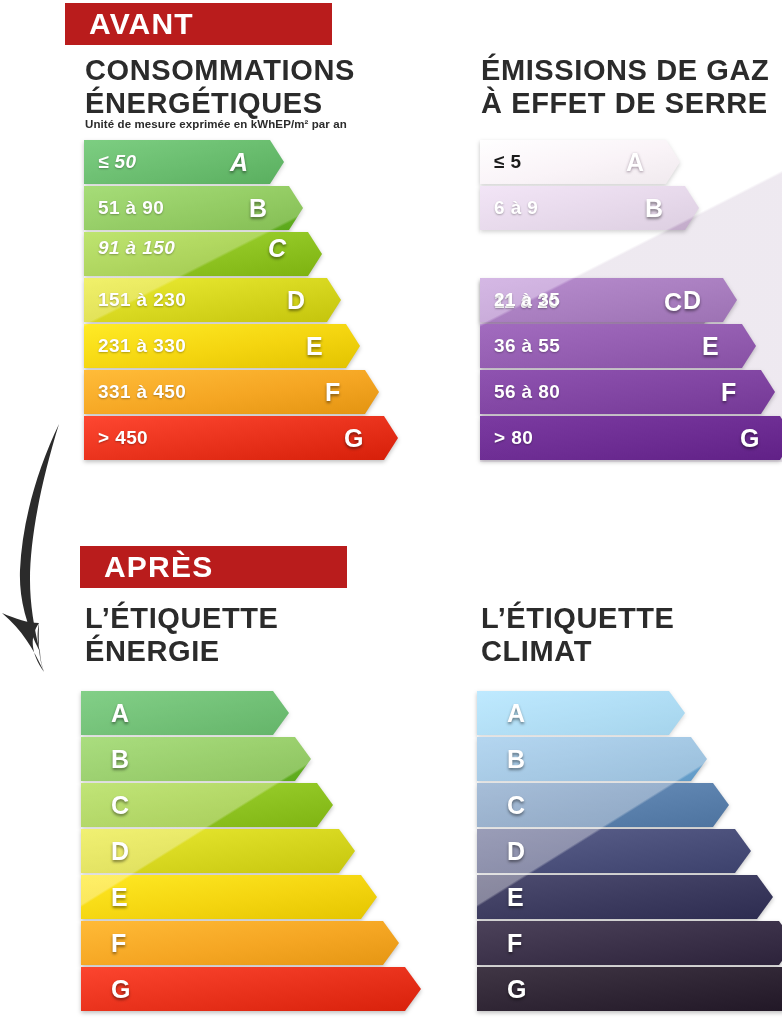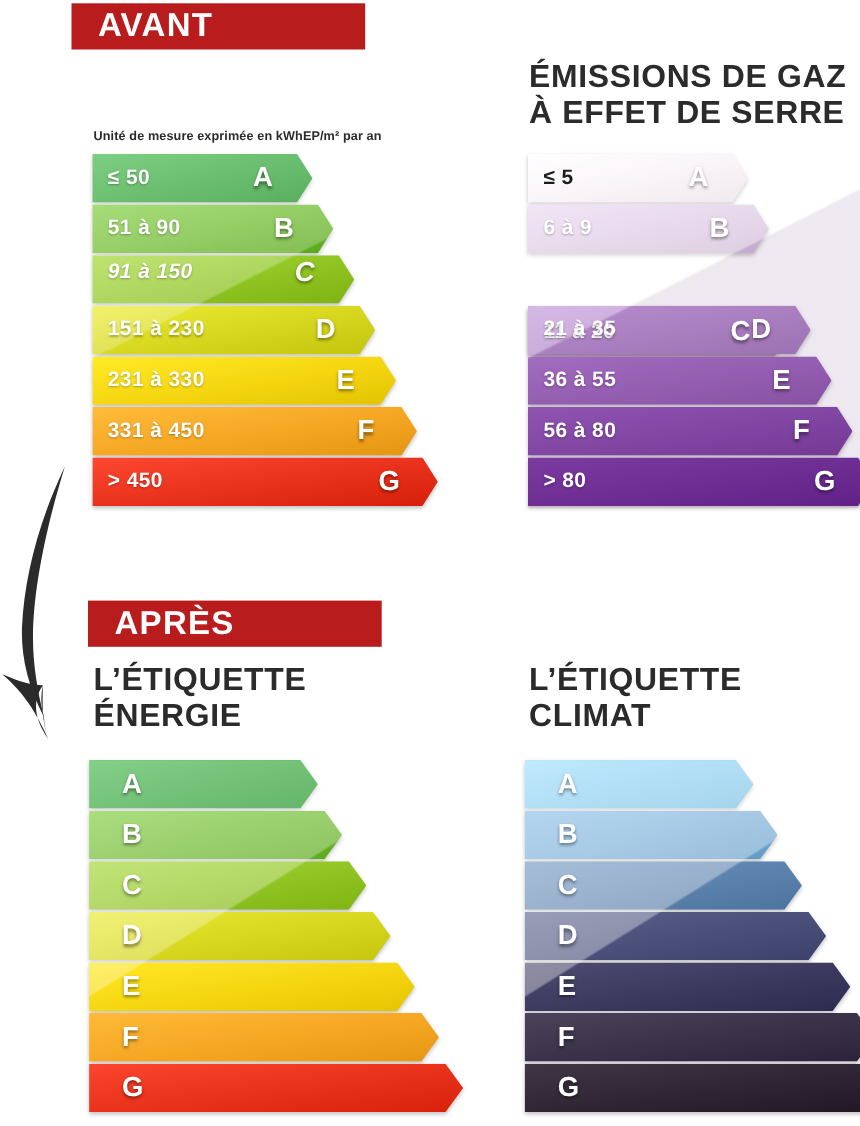--- a/index.html
+++ b/index.html
@@ -87,27 +87,29 @@
 </style>
 </head>
 <body>
 
 <div class="page">
 
   <div class="banner" style="left:65px;top:3px;width:267px;height:42px;">
     <span>AVANT</span>
   </div>
 
+  <div class="head" style="left:85px;top:54px;width:340px;">CONSOMMATIONS
+ÉNERGÉTIQUES</div>
   <div class="unit" style="left:85px;top:118px;">Unité de mesure exprimée en kWhEP/m² par an</div>
 
   <div class="head" style="left:481px;top:54px;width:340px;">ÉMISSIONS DE GAZ
 À EFFET DE SERRE</div>
 
   <div class="scale" id="scale-energy-before" style="left:84px;top:140px;width:320px;height:320px;">
-      <div class="barrow" style="position: absolute; left: 0px; top: 0px; height: 44px; width: 200px;">
+      <div class="barrow" style="position: absolute; left: 0px; top: 0px; height: 44px; width: 200px; font-style: italic;">
         <svg width="200" height="44" viewBox="0 0 200 44" style="position: absolute; left: 0px; top: 0px; filter: drop-shadow(rgba(0, 0, 0, 0.25) 0px 2px 2px);">
           <defs>
             <linearGradient id="scale-energy-before-g0" x1="0" y1="0" x2="1" y2="1">
               <stop offset="0%" stop-color="#45b94c"></stop>
               <stop offset="55%" stop-color="#2fa336"></stop>
               <stop offset="100%" stop-color="#1d9124"></stop>
             </linearGradient>
           </defs>
           <polygon points="0,0 186,0 200,22 186,44 0,44" fill="url(#scale-energy-before-g0)"></polygon>
         </svg>

